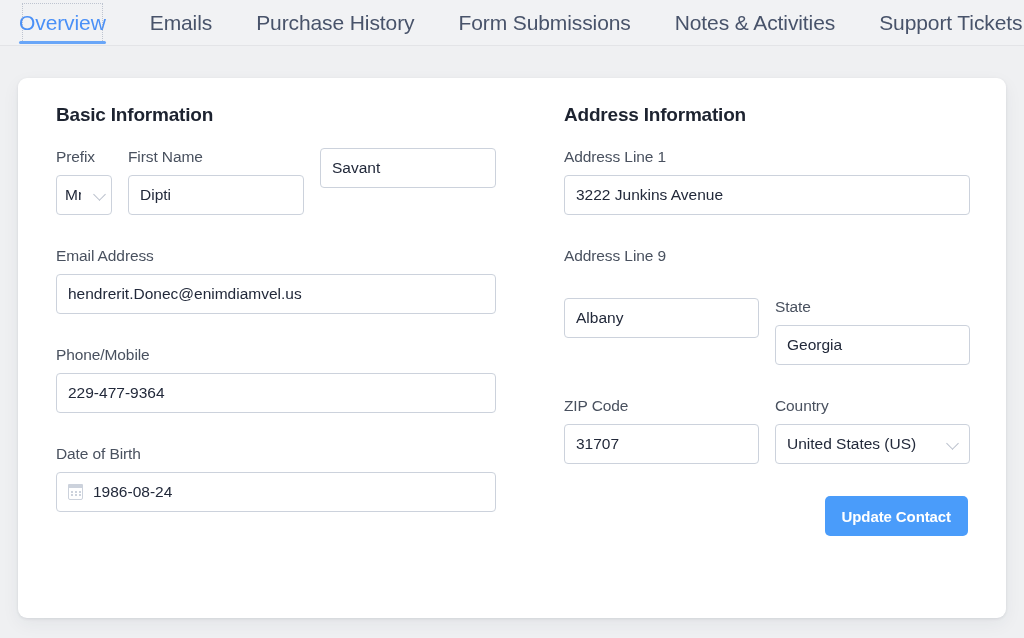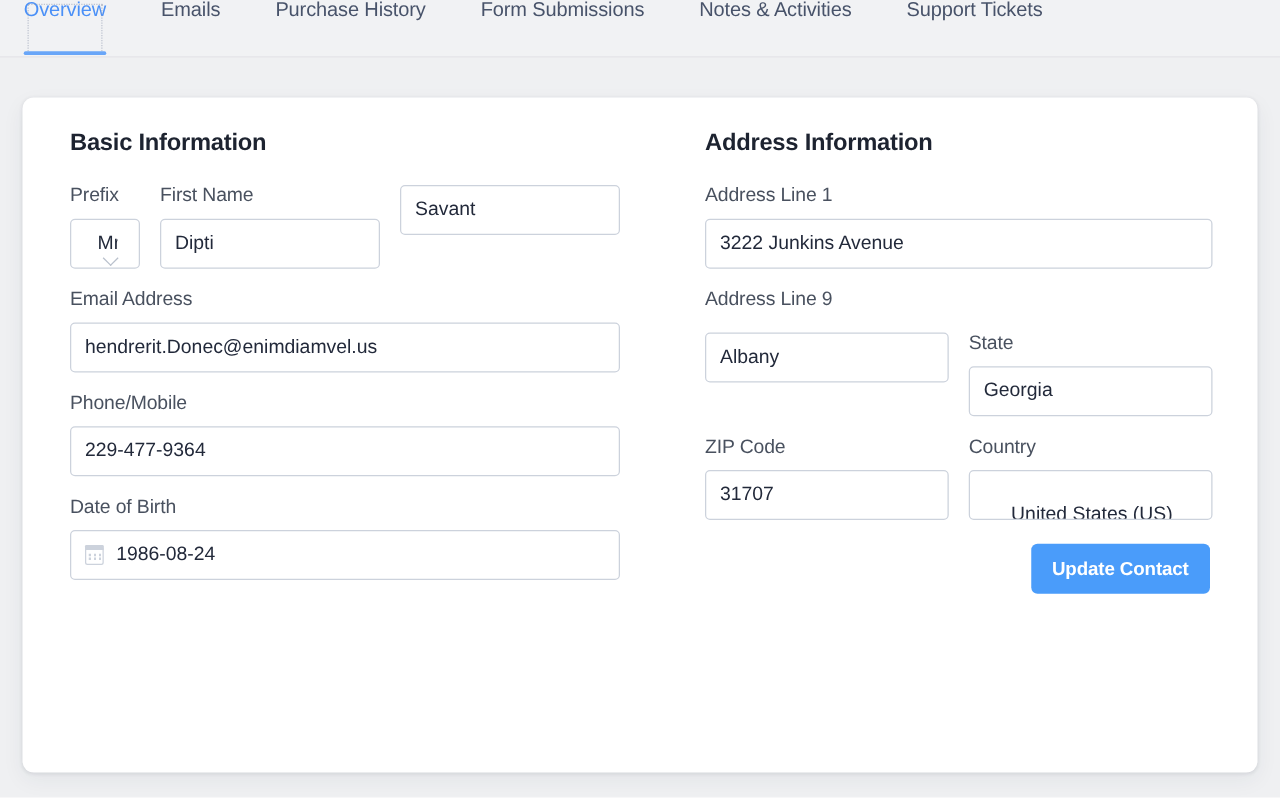--- a/index.html
+++ b/index.html
@@ -32,21 +32,22 @@
     height: 1px;
     background: #e3e4e7;
   }
 
   .tab {
     position: relative;
     height: 46px;
     padding: 0 0 0 0;
     margin-right: 44px;
     display: flex;
-    font-size: 16px;
+    align-items: center;
+    font-size: 21px;
     color: #48536a;
     letter-spacing: -0.1px;
     cursor: pointer;
     white-space: nowrap;
     background: transparent;
     border: none;
     font-family: "Liberation Sans", sans-serif;
   }
   .tab:last-child { margin-right: 0; }
 
@@ -86,21 +87,21 @@
 
   .section-title {
     font-size: 19px;
     font-weight: bold;
     color: #1d2330;
     letter-spacing: -0.2px;
     margin-bottom: 20px;
     height: 24px;
   }
 
-  .field { margin-bottom: 16px; }
+  .field { margin-bottom: 32px; }
 
   .label {
     display: block;
     font-size: 15.5px;
     color: #49515f;
     margin-bottom: 8px;
     letter-spacing: -0.1px;
     height: 19px;
   }
 
@@ -119,21 +120,20 @@
     align-items: center;
     overflow: hidden;
     white-space: nowrap;
   }
 
   
   .select {
     justify-content: space-between;
     cursor: pointer;
     padding-right: 9px;
-    flex-direction: column;
   }
   .chev {
     flex: 0 0 auto;
     width: 13px;
     height: 13px;
     margin-left: 6px;
     position: relative;
   }
   .chev::before {
     content: "";

